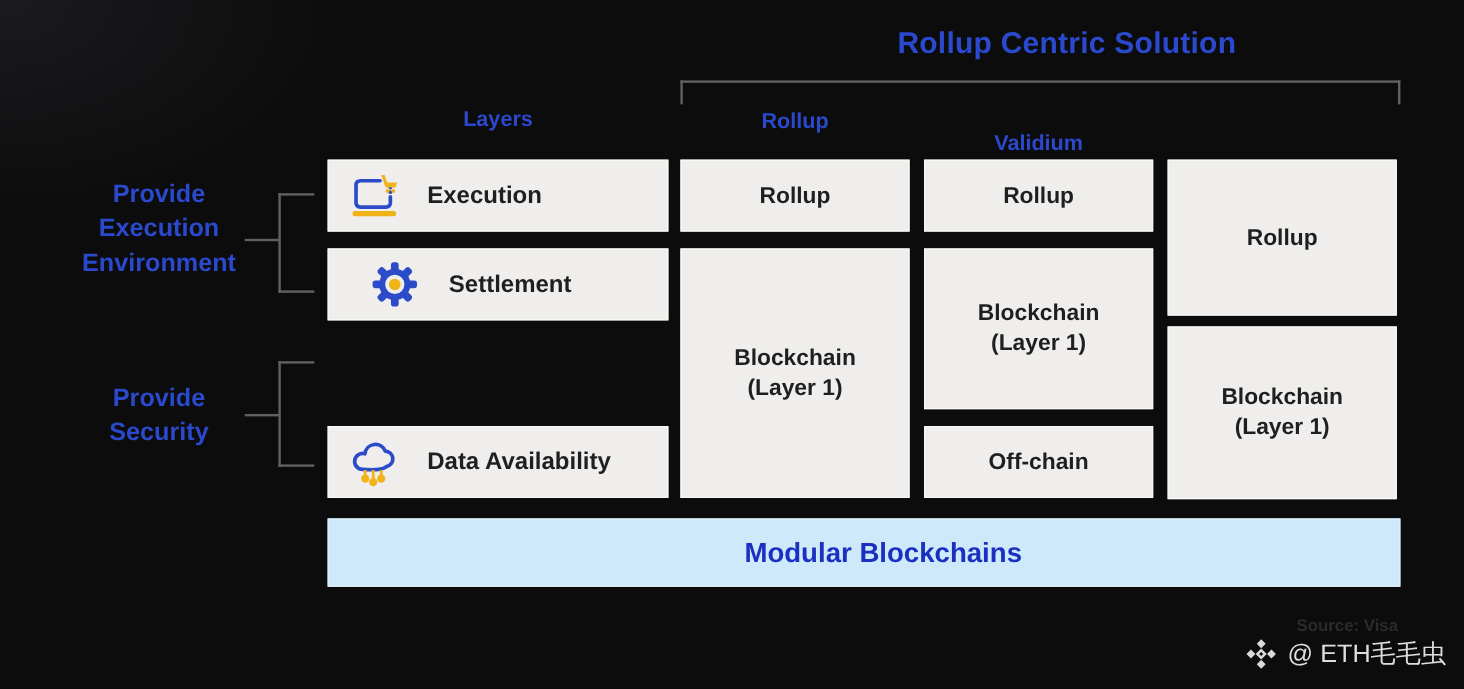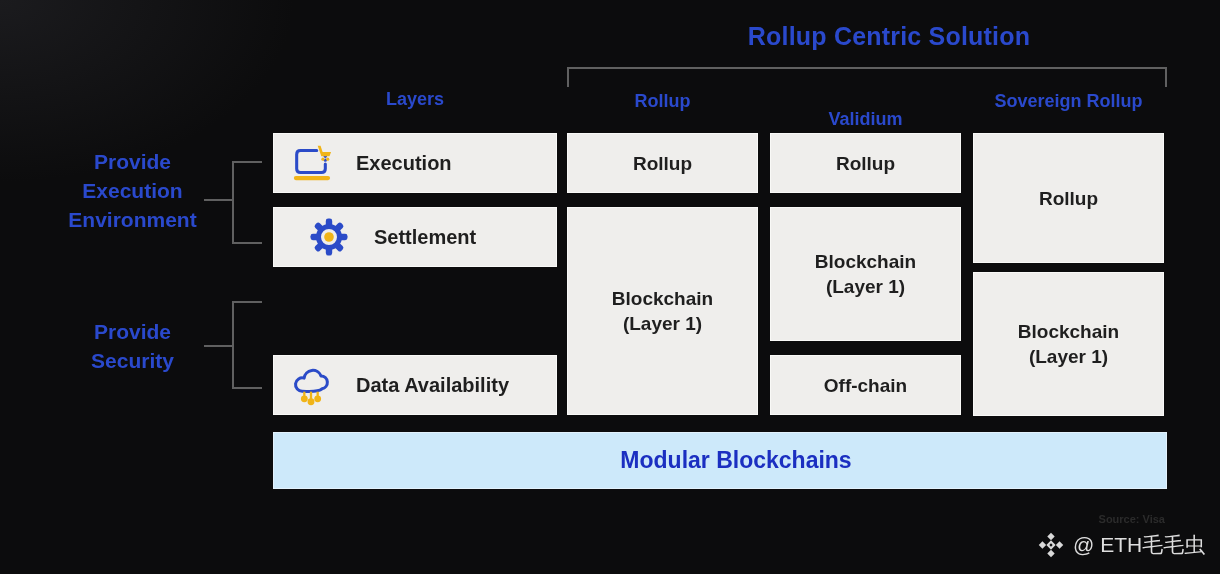--- a/index.html
+++ b/index.html
@@ -33,38 +33,37 @@
     font-size:20px; font-weight:bold; gap:24px;
   }
   .layer-box .icon { width:42px; height:42px; display:flex; align-items:center; justify-content:center; flex:0 0 42px; }
   .col-box { width:191px; font-size:19px; font-weight:600; text-align:center; line-height:25px; }
   .bar {
     left:273px; top:432px; width:894px; height:57px;
     background:#cde9fa; border:1px solid #e3f2fc; box-sizing:border-box;
     display:flex; align-items:center; justify-content:center;
     color:#1b2fc1; font-size:23px; font-weight:bold;padding-left:32px;
   }
-  .source { right:55px; top:513px; color:#2b2b2b; font-size:11px; font-weight:bold; }
+  .source { right:55px; top:513px; color:#2b2b2b; font-size:14px; font-weight:bold; }
   .watermark { left:1038px; top:531px; display:flex; align-items:center; gap:9px; color:#dedede; font-size:21px; }
   .watermark .wicon { width:26px; height:26px; display:flex; }
 </style>
 </head>
 <body>
 
 <div class="canvas">
 
   <div class="abs title">Rollup Centric Solution</div>
   <div class="abs line" style="left:567px;top:67px;width:600px;height:2px;"></div>
   <div class="abs line" style="left:567px;top:67px;width:2px;height:20px;"></div>
   <div class="abs line" style="left:1165px;top:67px;width:2px;height:20px;"></div>
 
   <div class="abs col-header" style="left:273px;top:89px;width:284px;">Layers</div>
   <div class="abs col-header" style="left:567px;top:91px;width:191px;">Rollup</div>
   <div class="abs col-header" style="left:770px;top:91px;width:191px;margin-top:18px;">Validium</div>
-  <div class="abs col-header" style="left:973px;top:91px;width:191px;">Sovereign Rollup</div>
 
   <div class="abs side-label" style="left:25px;top:147px;">
     <div>Provide</div>
     <div>Execution</div>
     <div>Environment</div>
   </div>
   <div class="abs side-label" style="left:25px;top:317px;">
     <div>Provide</div>
     <div>Security</div>
   </div>

